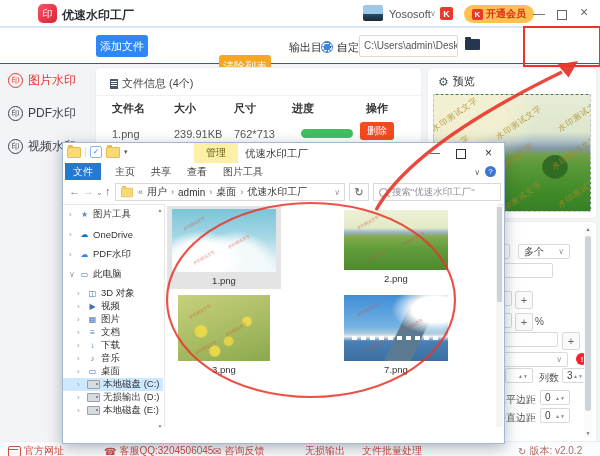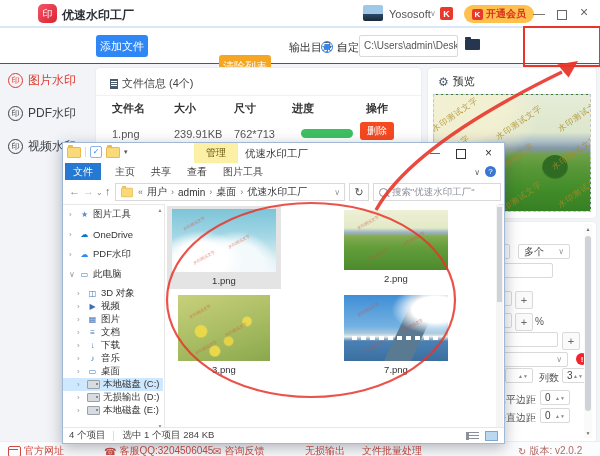--- a/index.html
+++ b/index.html
@@ -489,29 +489,20 @@
           <span class="twm" style="left:56px;top:28px;">水印测试文字</span>
           <span class="twm" style="left:20px;top:48px;">水印测试文字</span>
         </div>
         <span class="lbl">7.png</span>
       </div>
     </div>
     <div class="file-scroll">
         <span class="thumb"></span>
       </div>
 
-    <div class="ex-status">
-      <span>4 个项目</span>
-      <span class="dv"></span>
-      <span>选中 1 个项目 284 KB</span>
-      <span class="view-ics">
-        <span class="vic1"></span>
-        <span class="vic2"></span>
-      </span>
-    </div>
   </div>
 
   <svg class="anno-svg" width="600" height="456" viewBox="0 0 600 456">
     <ellipse cx="311" cy="300" rx="144" ry="97" fill="none" stroke="#e8352a" stroke-width="2.2" opacity="0.85"></ellipse>
     <path d="M 376 210 Q 412 145 562 72" fill="none" stroke="#e8352a" stroke-width="3.4" opacity="0.9"></path>
     <polygon points="578,61 568.6,77.6 557.4,64.4" fill="#e8352a" opacity="0.95"></polygon>
   </svg>
   <div class="anno-rect"></div>
 
 </div>

